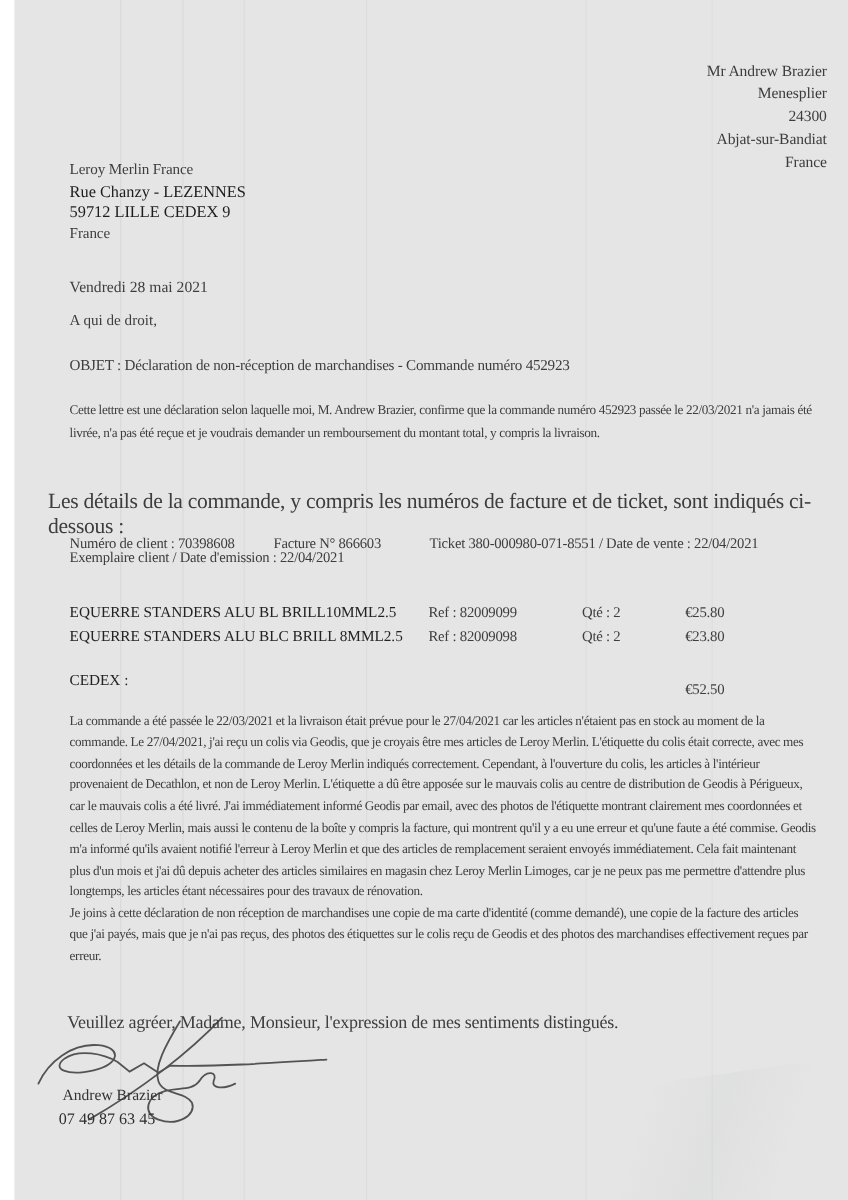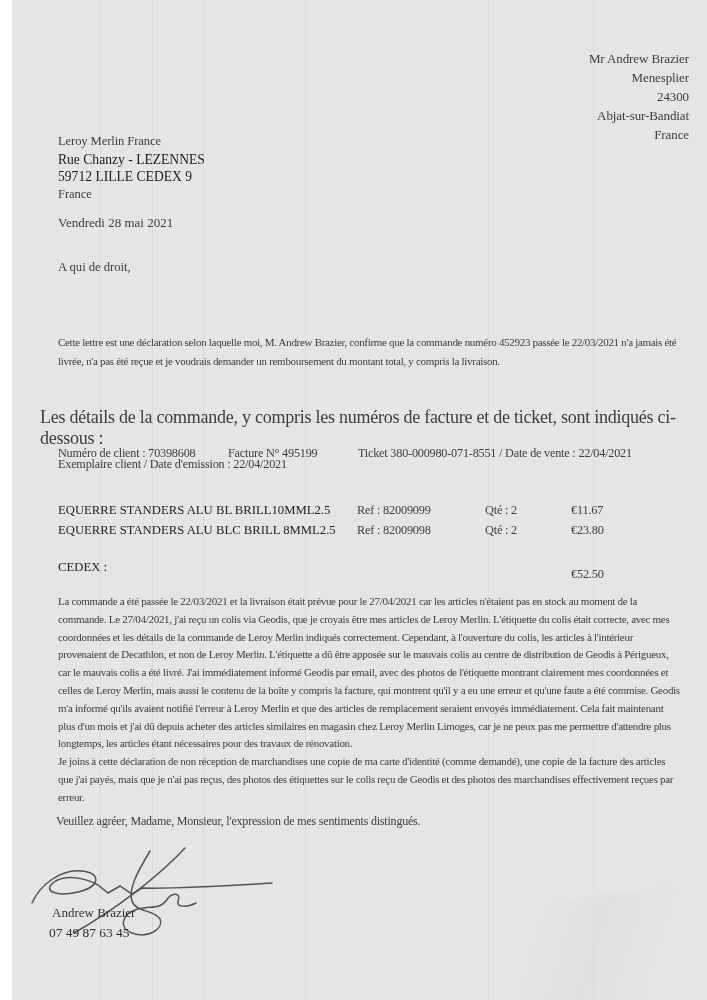--- a/index.html
+++ b/index.html
@@ -15,21 +15,21 @@
   .abs{position:absolute;}
   .scanline{position:absolute;top:0;bottom:0;width:1px;background:rgba(125,130,155,0.10);}
   .streak{
     position:absolute;right:-60px;bottom:-20px;width:420px;height:120px;
     background:linear-gradient(115deg,rgba(0,0,0,0) 40%,rgba(120,125,140,0.05) 55%,rgba(0,0,0,0) 70%);
     transform:rotate(-8deg);
   }
   .sender{top:49px;right:30px;text-align:right;font-size:13px;line-height:19px;letter-spacing:-0.1px;}
   .recipient{left:46px;top:133px;font-size:12.6px;line-height:17.5px;letter-spacing:-0.1px;}
   .typed{font-size:13.6px;color:#1c1c1c;letter-spacing:0;}
-  .dateline{left:46px;top:215px;font-size:13px;}
+  .dateline{left:46px;top:231px;font-size:13px;}
   .salutation{left:46px;top:260px;font-size:12.6px;}
   .subject{left:46px;top:297px;font-size:12.6px;letter-spacing:-0.2px;}
   .para{left:46px;width:624px;font-size:11px;line-height:19px;letter-spacing:-0.3px;text-align:left;}
   .intro{top:333px;}
   .details-intro{left:28px;top:407px;font-size:18px;letter-spacing:-0.25px;}
   .meta-row{position:absolute;left:46px;right:12px;height:18px;font-size:12.2px;letter-spacing:-0.2px;white-space:nowrap;}
   .meta-a{top:446px;}
   .meta-b{top:457px;}
   .mc0{position:absolute;left:0;text-align:right;}
   .mc1{position:absolute;left:170px;}
@@ -39,21 +39,21 @@
   .c-ref{position:absolute;left:299px;}
   .c-qty{position:absolute;left:427px;}
   .c-price{position:absolute;left:513px;}
   .row-1{top:503px;}
   .row-2{top:523px;}
   .row-3{top:543px;}
   .row-total{top:560px;}
   .total-price{top:7px;}
   .body-block{top:593px;line-height:17.8px;}
   .body-block p{margin:0;padding:0;}
-  .closing{left:44px;top:814px;font-size:12px;letter-spacing:-0.2px;}
+  .closing{left:44px;top:845px;font-size:15px;letter-spacing:-0.2px;}
   .sig-svg{position:absolute;left:8px;top:845px;}
   .sig-name{left:40px;top:905px;font-size:13px;color:#333;}
   .sig-phone{left:37px;top:925px;font-size:13.4px;color:#2e2e2e;}
 </style>
 </head>
 <body>
 
 <div class="paper">
 
   <div class="scanline" style="left:88px"></div>
@@ -76,39 +76,40 @@
     <div>Leroy Merlin France</div>
     <div class="typed">Rue Chanzy - LEZENNES</div>
     <div class="typed">59712 LILLE CEDEX 9</div>
     <div>France</div>
   </div>
 
   <div class="abs dateline">Vendredi 28 mai 2021</div>
 
   <div class="abs salutation">A qui de droit,</div>
 
+  <div class="abs subject">OBJET : Déclaration de non-réception de marchandises - Commande numéro 452923</div>
 
   <div class="abs para intro">Cette lettre est une déclaration selon laquelle moi, M. Andrew Brazier, confirme que la commande numéro 452923 passée le 22/03/2021 n'a jamais été livrée, n'a pas été reçue et je voudrais demander un remboursement du montant total, y compris la livraison.</div>
 
   <div class="abs details-intro">Les détails de la commande, y compris les numéros de facture et de ticket, sont indiqués ci-dessous :</div>
 
   <div class="meta-row meta-a">
     <span class="mc0">Numéro de client : 70398608</span>
-    <span class="mc1">Facture N° 495199</span>
+    <span class="mc1">Facture N° 866603</span>
     <span class="mc2">Ticket 380-000980-071-8551 / Date de vente : 22/04/2021</span>
   </div>
   <div class="meta-row meta-b">
     <span class="mc0">Exemplaire client / Date d'emission : 22/04/2021</span>
   </div>
 
   <div class="item-row row-1">
     <span class="c-name">EQUERRE STANDERS ALU BL BRILL10MML2.5</span>
     <span class="c-ref">Ref : 82009099</span>
     <span class="c-qty">Qté : 2</span>
-    <span class="c-price">€11.67</span>
+    <span class="c-price">€25.80</span>
   </div>
   <div class="item-row row-2">
     <span class="c-name">EQUERRE STANDERS ALU BLC BRILL 8MML2.5</span>
     <span class="c-ref">Ref : 82009098</span>
     <span class="c-qty">Qté : 2</span>
     <span class="c-price">€23.80</span>
   </div>
   <div class="item-row row-total">
     <span class="c-name">CEDEX :</span>
     <span class="c-price total-price">€52.50</span>

